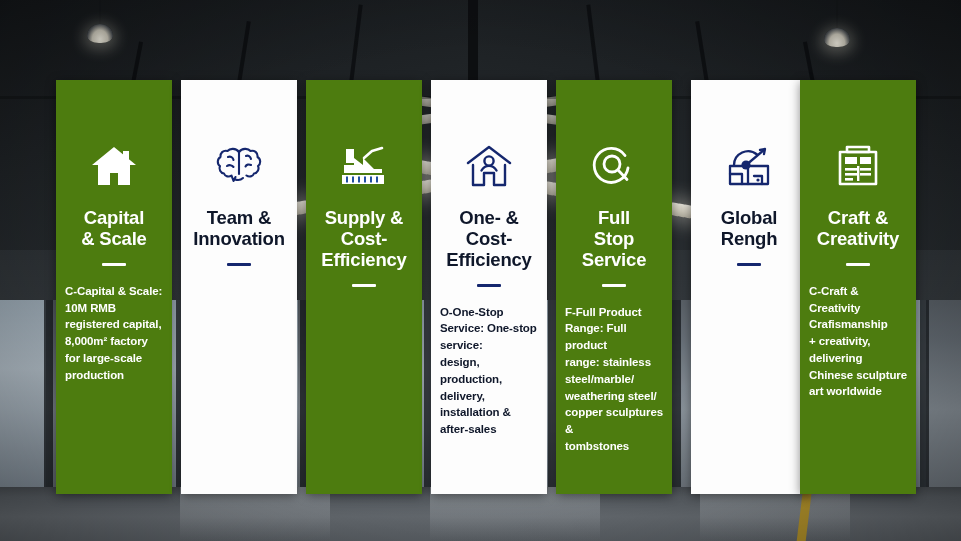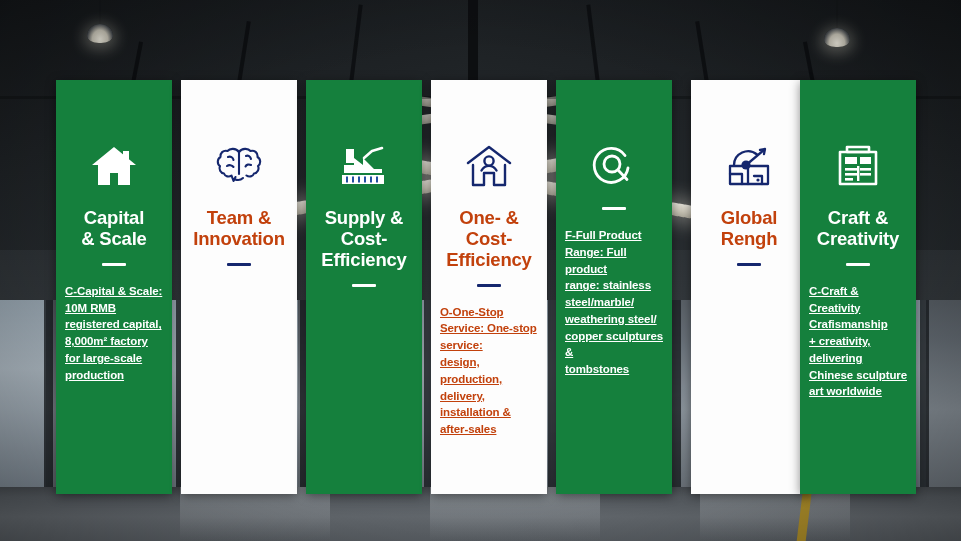--- a/index.html
+++ b/index.html
@@ -135,26 +135,26 @@
     width: 116px;
     height: 414px;
     box-sizing: border-box;
     padding: 0 9px;
     display: flex;
     flex-direction: column;
     align-items: center;
     box-shadow: 0 2px 10px rgba(0,0,0,.45);
   }
   .panel.blue {
-    background: #15803d;
+    background: #4d7c0f;
     color: #ffffff;
   }
   .panel.white {
     background: #fdfdfd;
-    color: #c2410c;
+    color: #0f172a;
   }
 
   .icon-wrap {
     margin-top: 58px;
     height: 56px;
     display: flex;
     align-items: center;
     justify-content: center;
   }
   .icon-wrap svg { display: block; }
@@ -180,21 +180,20 @@
 
   .panel-body {
     margin-top: 17px;
     font-size: 11.5px;
     font-weight: bold;
     line-height: 1.46;
     text-align: left;
     width: 100%;
     white-space: pre-line;
     letter-spacing: -0.1px;
-    text-decoration: underline;
   }
 </style>
 </head>
 <body>
 
 <div id="stage">
 
   <div class="bg">
     <div class="bg-wall"></div>
 
@@ -336,20 +335,22 @@
     <div class="panel blue" style="left:556px">
       <div class="icon-wrap">
         <svg width="46" height="46" viewBox="0 0 46 46" aria-hidden="true">
           <g fill="none" stroke="#ffffff" stroke-width="2.8" stroke-linecap="round">
             <path d="M34 12.5A17 17 0 1 0 37 25"></path>
             <circle cx="21" cy="21" r="8"></circle>
             <path d="M27.5 27.5 L36 36.5"></path>
           </g>
         </svg>
       </div>
+      <div class="panel-title">Full
+Stop Service</div>
       <div class="divider"></div>
       <div class="panel-body">F-Full Product
 Range: Full product
 range: stainless
 steel/marble/
 weathering steel/
 copper sculptures &amp;
 tombstones</div>
     </div>
 

